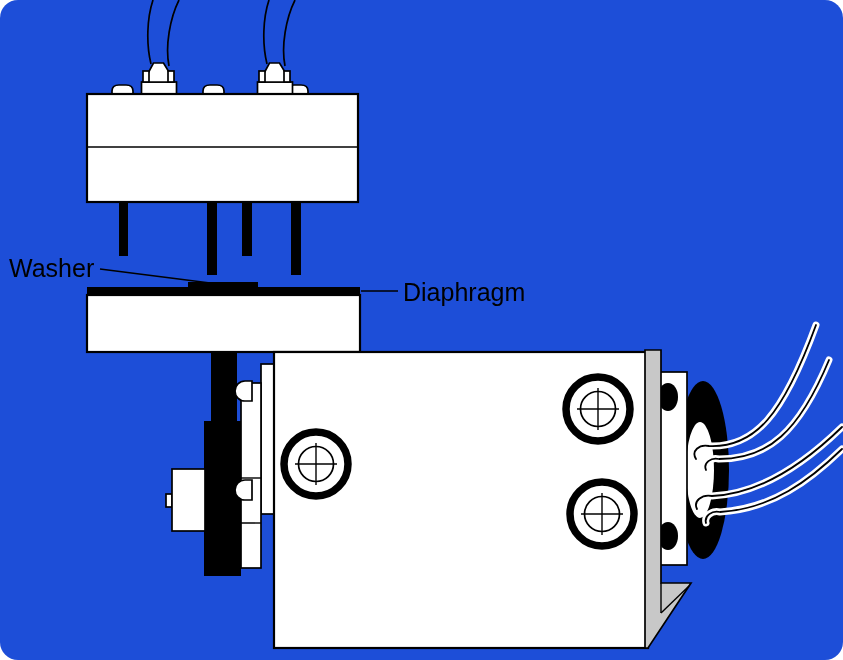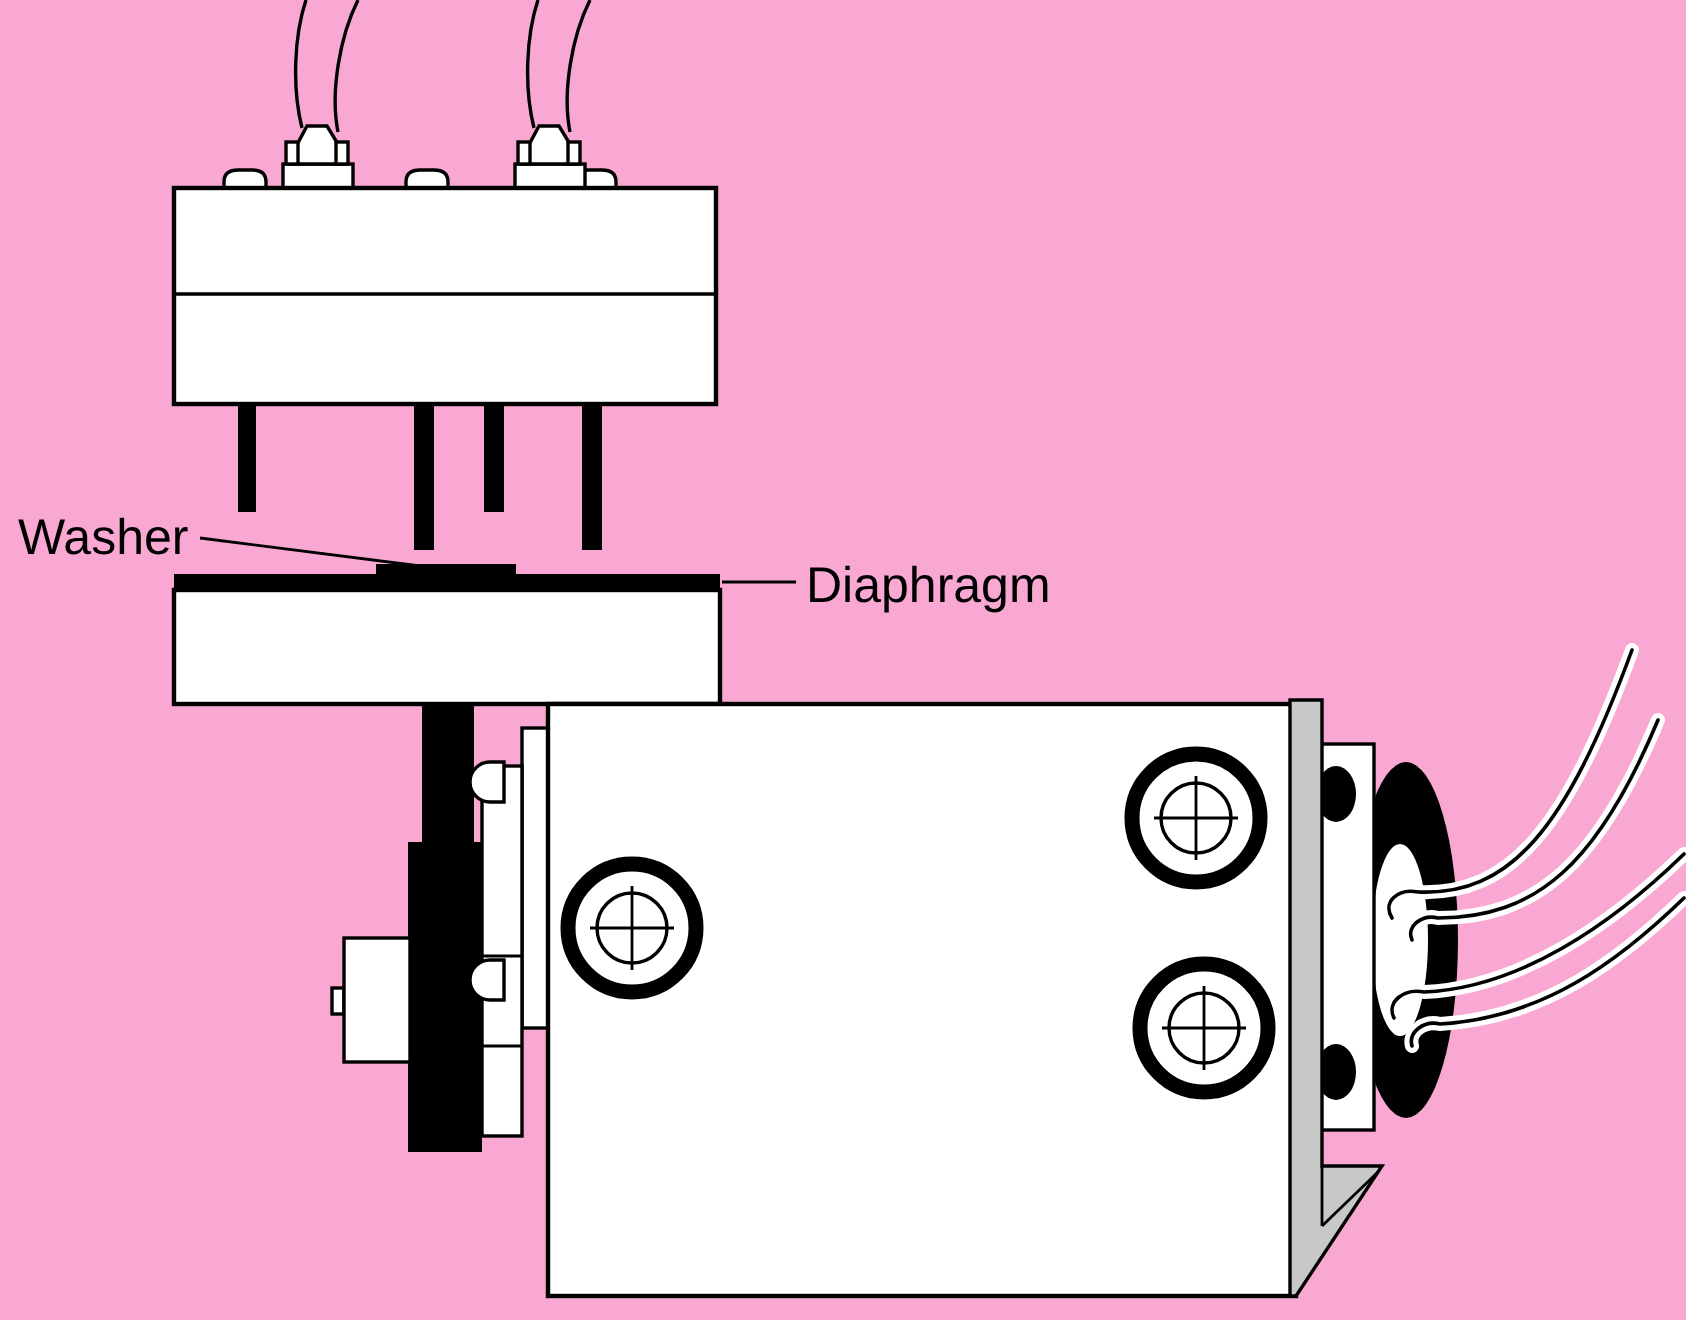--- a/index.html
+++ b/index.html
@@ -1,21 +1,22 @@
 <!DOCTYPE html>
 <html><head>
 <meta charset="utf-8">
 <style>
   html,body{margin:0;padding:0;background:#ffffff;}
   .canvas{
     position:relative;
     width:843px;height:660px;
-    background:#f9a8d4;
+    background:#1d4ed8;
     overflow:hidden;
     font-family:"Liberation Sans", sans-serif;
+    border-radius:18px;
   }
   svg{display:block;}
   .ol2  {fill:#ffffff;stroke:#000000;stroke-width:2.2;}   
   .ol   {fill:#ffffff;stroke:#000000;stroke-width:1.7;}   
   .blk  {fill:#000000;stroke:none;}                       
   .thin {fill:none;stroke:#000000;stroke-width:1.4;}      
   .med  {fill:none;stroke:#000000;stroke-width:1.7;}
   .wireHalo{fill:none;stroke:#ffffff;stroke-width:7;stroke-linecap:round;}
   .wire {fill:none;stroke:#000000;stroke-width:1.8;stroke-linecap:round;}
   .ring {fill:#ffffff;stroke:#000000;stroke-width:7.5;}

